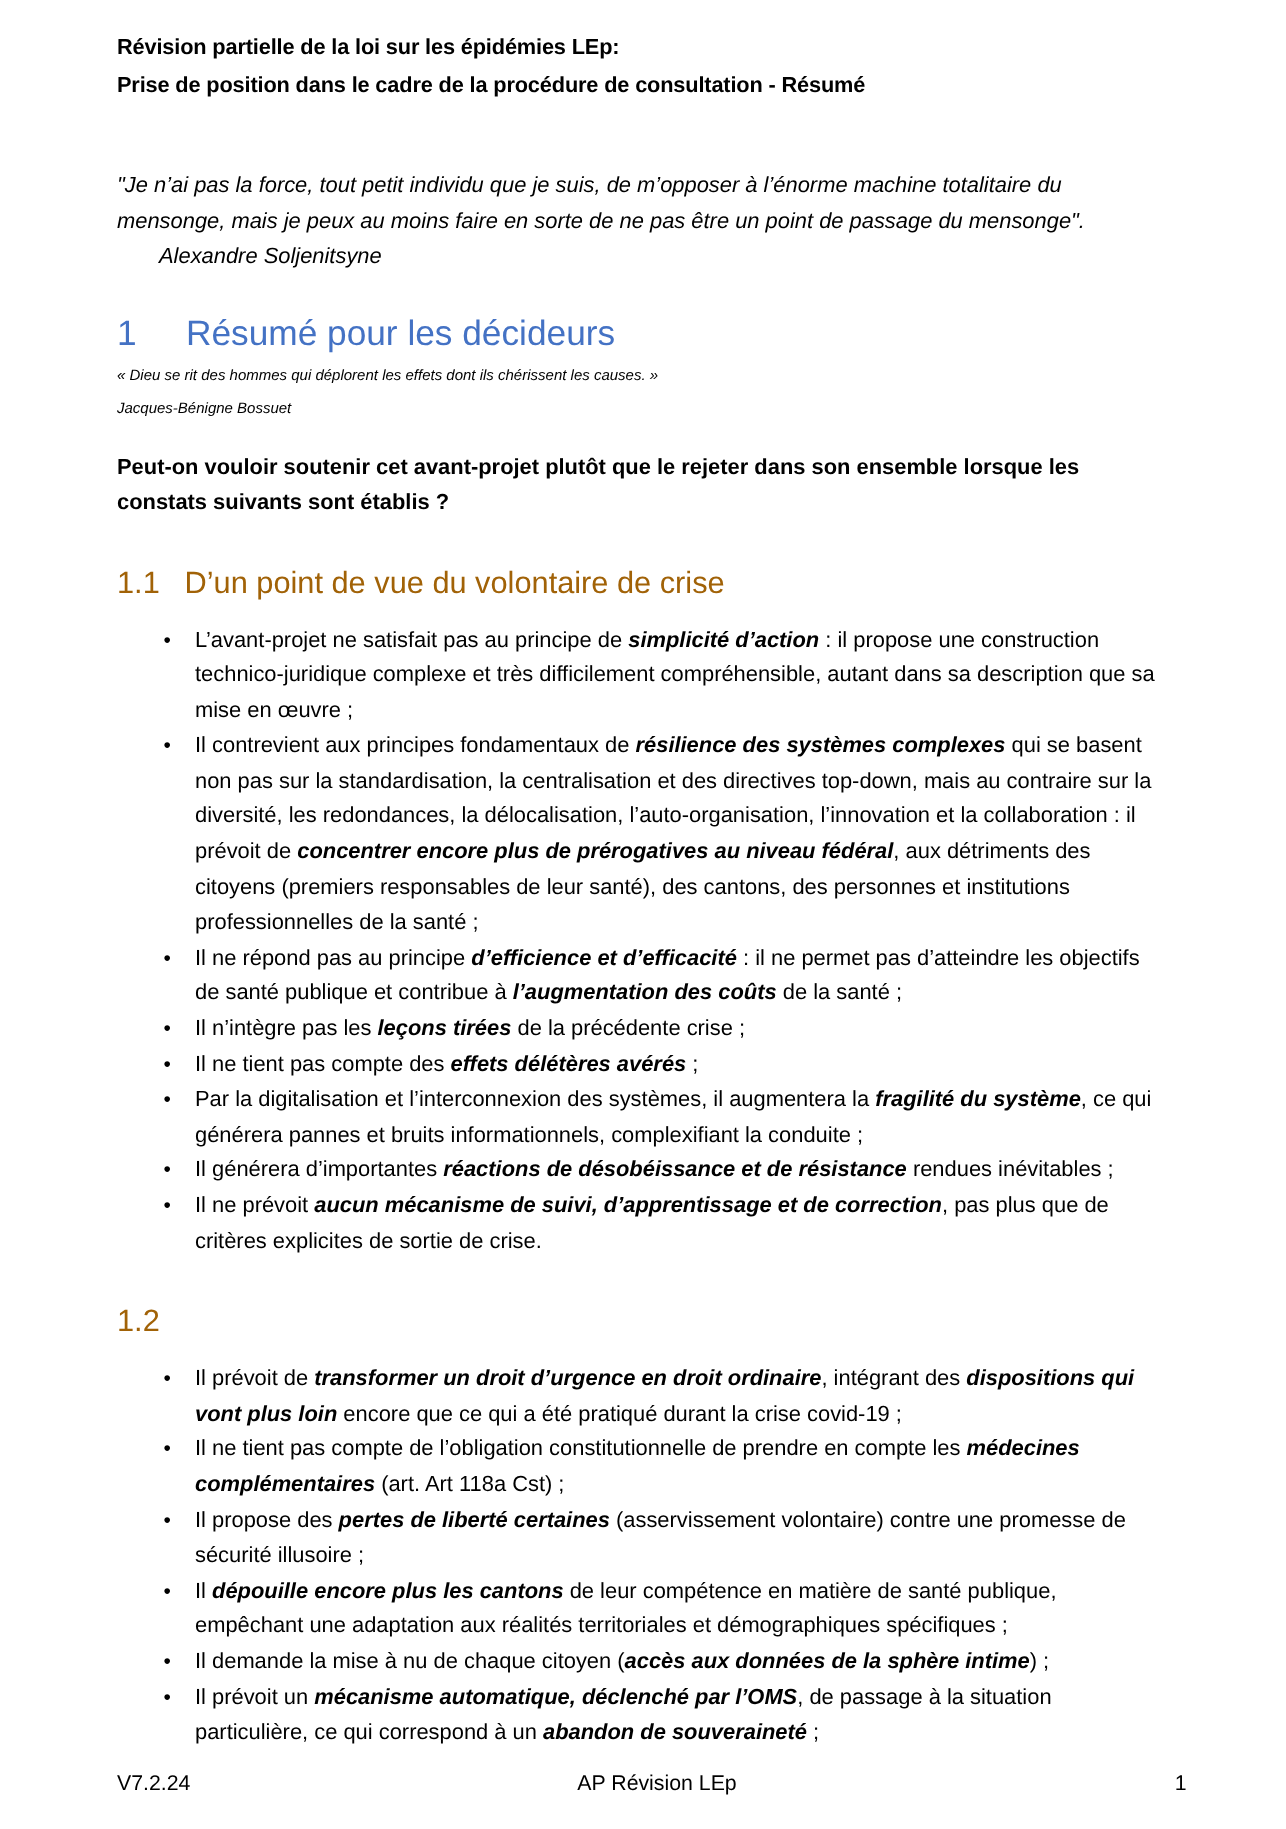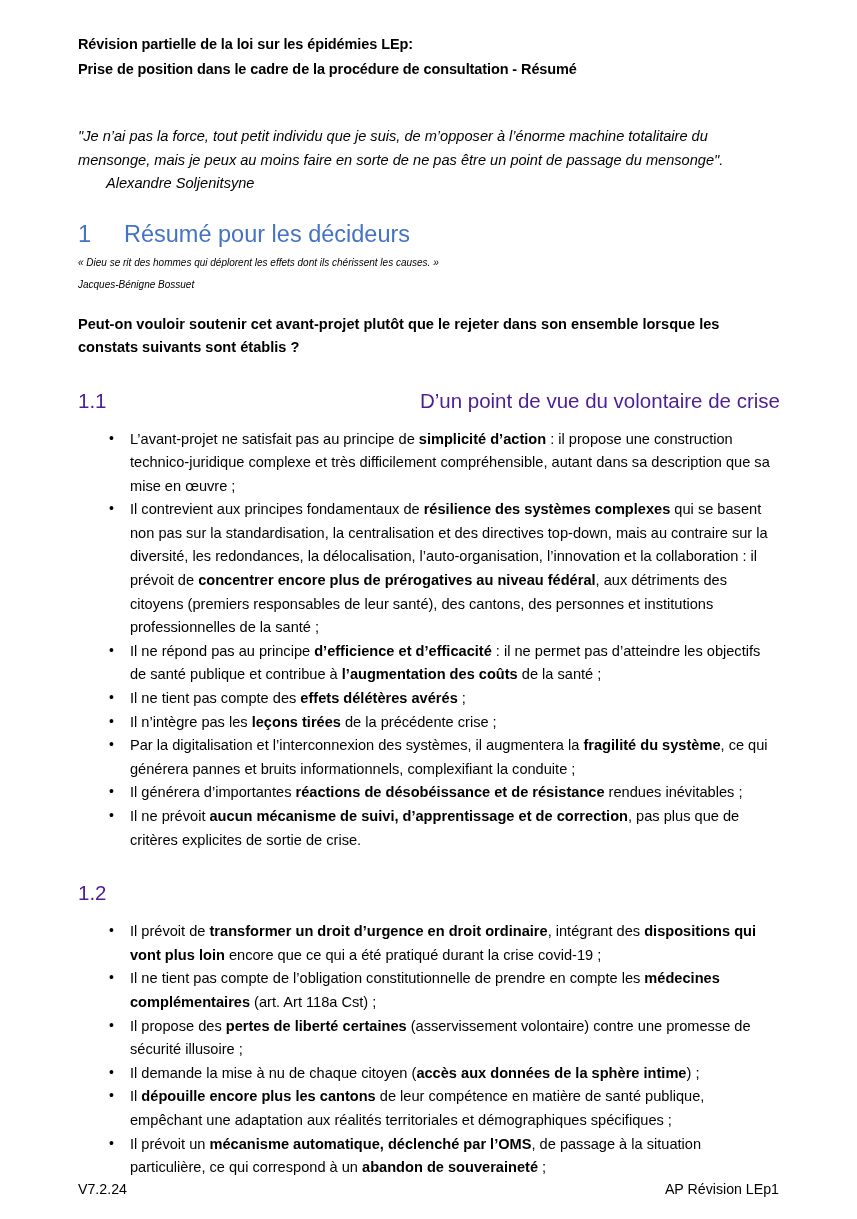--- a/index.html
+++ b/index.html
@@ -17,21 +17,21 @@
     width: 857px;
     height: 1219px;
     margin: 0 auto;
     background: #ffffff;
     box-sizing: border-box;
     overflow: hidden;
   }
   .content {
     position: absolute;
     left: 78px;
-    top: 16px;
+    top: 4px;
     width: 702px;
   }
 
   
   .doc-header {
     padding-top: 16px;
     font-weight: bold;
     font-size: 14.5px;
     line-height: 25px;
     letter-spacing: -0.1px;
@@ -78,26 +78,25 @@
   .para {
     margin-top: 16px;
     font-size: 14.6px;
     line-height: 23.5px;
     font-weight: bold;
   }
 
   
   .h2 {
     margin-top: 28px;
-    color: #4c1d95;
+    color: #a16207;
     font-size: 20.5px;
     font-weight: normal;
     line-height: 26px;
     display: flex;
-    justify-content: space-between;
   }
   .h2 .num {
     width: 45px;
     flex: 0 0 45px;
   }
 
   
   ul.bullets {
     margin: 14px 0 0 0;
     padding: 0;
@@ -111,36 +110,36 @@
     margin-bottom: 0px;
   }
   ul.bullets li::before {
     content: "\2022";
     position: absolute;
     left: 31px;
     top: -1px;
     font-size: 14px;
     line-height: 23.6px;
   }
-  ul.bullets b { font-weight: bold; }
+  ul.bullets b { font-weight: bold; font-style: italic; }
 
   
   .footer {
     position: absolute;
     left: 78px;
-    right: 78px;
+    right: 66px;
     bottom: 22px;
     font-size: 14.2px;
     display: flex;
     align-items: baseline;
   }
   .footer .f-left { flex: 0 0 auto; }
   .footer .f-center {
     flex: 1 1 auto;
-    text-align: right;
+    text-align: center;
     margin-left: -34px;
   }
   .footer .f-right { flex: 0 0 auto; }
 </style>
 </head>
 <body>
 
 <div class="page">
 
   <div class="content">
@@ -169,37 +168,37 @@
 
     <div class="h2">
       <span class="num">1.1</span>
       <span>D’un point de vue du volontaire de crise</span>
     </div>
 
     <ul class="bullets" id="list-11">
         <li><span>L’avant-projet ne satisfait pas au principe de </span><b>simplicité d’action</b><span> : il propose une construction technico-juridique complexe et très difficilement compréhensible, autant dans sa description que sa mise en œuvre ;</span></li>
         <li><span>Il contrevient aux principes fondamentaux de </span><b>résilience des systèmes complexes</b><span> qui se basent non pas sur la standardisation, la centralisation et des directives top-down, mais au contraire sur la diversité, les redondances, la délocalisation, l’auto-organisation, l’innovation et la collaboration : il prévoit de </span><b>concentrer encore plus de prérogatives au niveau fédéral</b><span>, aux détriments des citoyens (premiers responsables de leur santé), des cantons, des personnes et institutions professionnelles de la santé ;</span></li>
         <li><span>Il ne répond pas au principe </span><b>d’efficience et d’efficacité</b><span> : il ne permet pas d’atteindre les objectifs de santé publique et contribue à </span><b>l’augmentation des coûts</b><span> de la santé ;</span></li>
+        <li><span>Il n’intègre pas les </span><b>leçons tirées</b><span> de la précédente crise ;</span></li>
         <li><span>Il ne tient pas compte des </span><b>effets délétères avérés</b><span> ;</span></li>
-        <li><span>Il n’intègre pas les </span><b>leçons tirées</b><span> de la précédente crise ;</span></li>
         <li><span>Par la digitalisation et l’interconnexion des systèmes, il augmentera la </span><b>fragilité du système</b><span>, ce qui générera pannes et bruits informationnels, complexifiant la conduite ;</span></li>
         <li><span>Il générera d’importantes </span><b>réactions de désobéissance et de résistance</b><span> rendues inévitables ;</span></li>
         <li><span>Il ne prévoit </span><b>aucun mécanisme de suivi, d’apprentissage et de correction</b><span>, pas plus que de critères explicites de sortie de crise.</span></li>
       </ul>
 
     <div class="h2">
       <span class="num">1.2</span>
     </div>
 
     <ul class="bullets" id="list-12">
         <li><span>Il prévoit de </span><b>transformer un droit d’urgence en droit ordinaire</b><span>, intégrant des </span><b>dispositions qui vont plus loin</b><span> encore que ce qui a été pratiqué durant la crise covid-19 ;</span></li>
         <li><span>Il ne tient pas compte de l’obligation constitutionnelle de prendre en compte les </span><b>médecines complémentaires</b><span> (art. Art 118a Cst) ;</span></li>
         <li><span>Il propose des </span><b>pertes de liberté certaines</b><span> (asservissement volontaire) contre une promesse de sécurité illusoire ;</span></li>
+        <li><span>Il </span><b>dépouille encore plus les cantons</b><span> de leur compétence en matière de santé publique, empêchant une adaptation aux réalités territoriales et démographiques spécifiques ;</span></li>
         <li><span>Il demande la mise à nu de chaque citoyen (</span><b>accès aux données de la sphère intime</b><span>) ;</span></li>
-        <li><span>Il </span><b>dépouille encore plus les cantons</b><span> de leur compétence en matière de santé publique, empêchant une adaptation aux réalités territoriales et démographiques spécifiques ;</span></li>
         <li><span>Il prévoit un </span><b>mécanisme automatique, déclenché par l’OMS</b><span>, de passage à la situation particulière, ce qui correspond à un </span><b>abandon de souveraineté</b><span> ;</span></li>
       </ul>
 
   </div>
 
   <div class="footer">
     <span class="f-left">V7.2.24</span>
     <span class="f-center">AP Révision LEp</span>
     <span class="f-right">1</span>
   </div>

